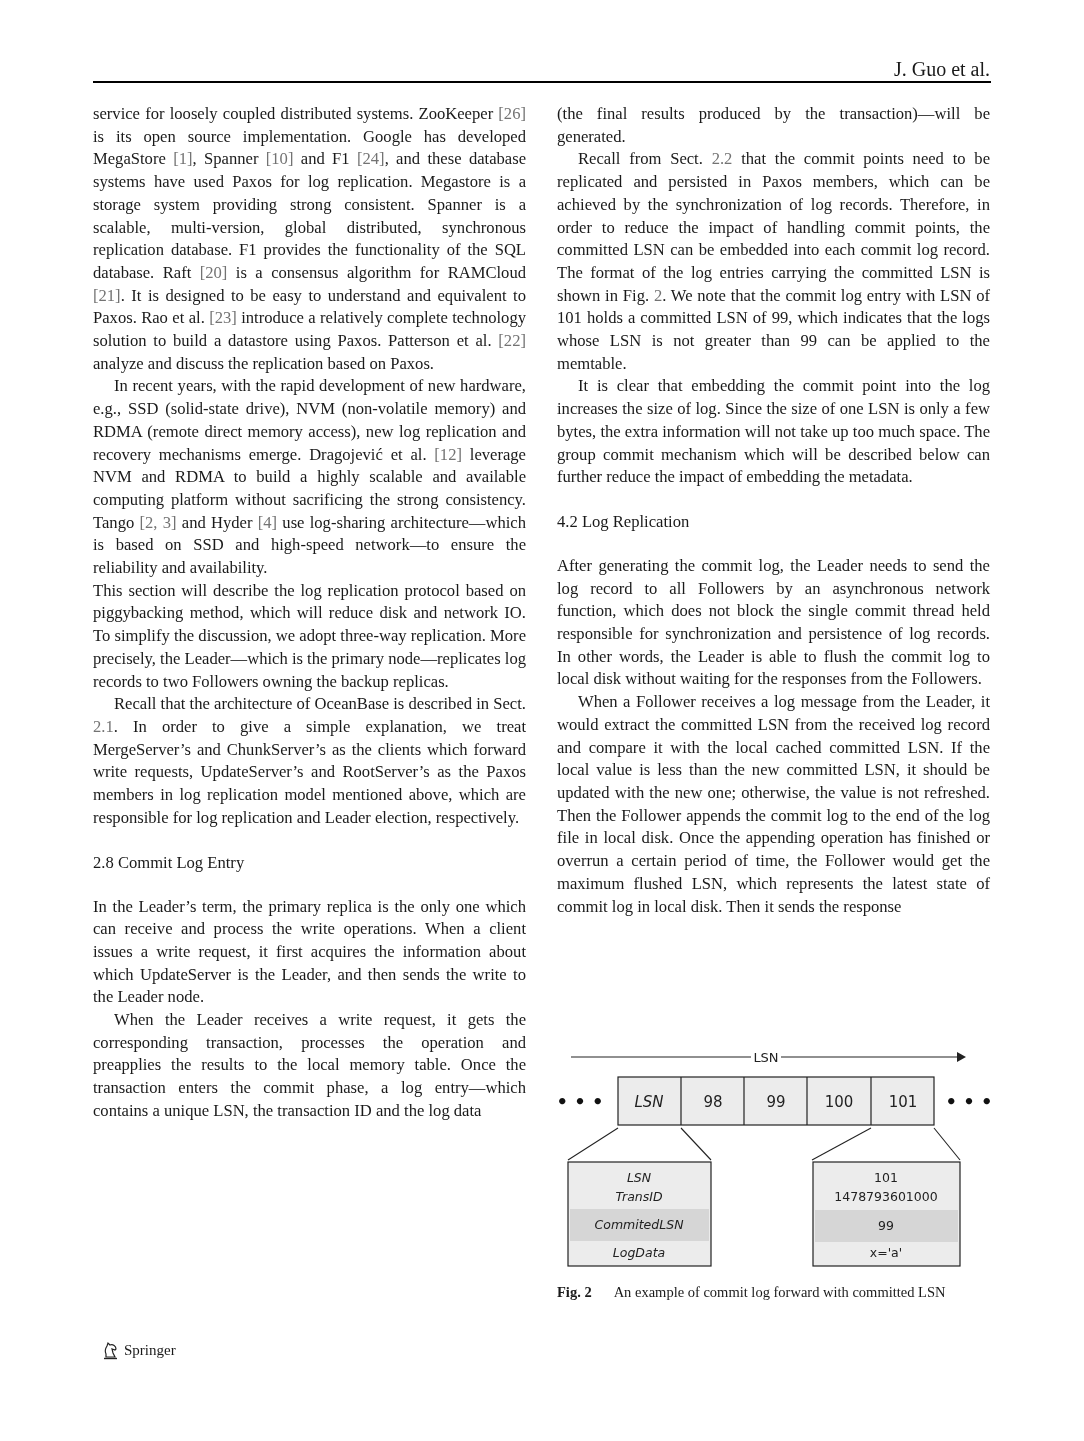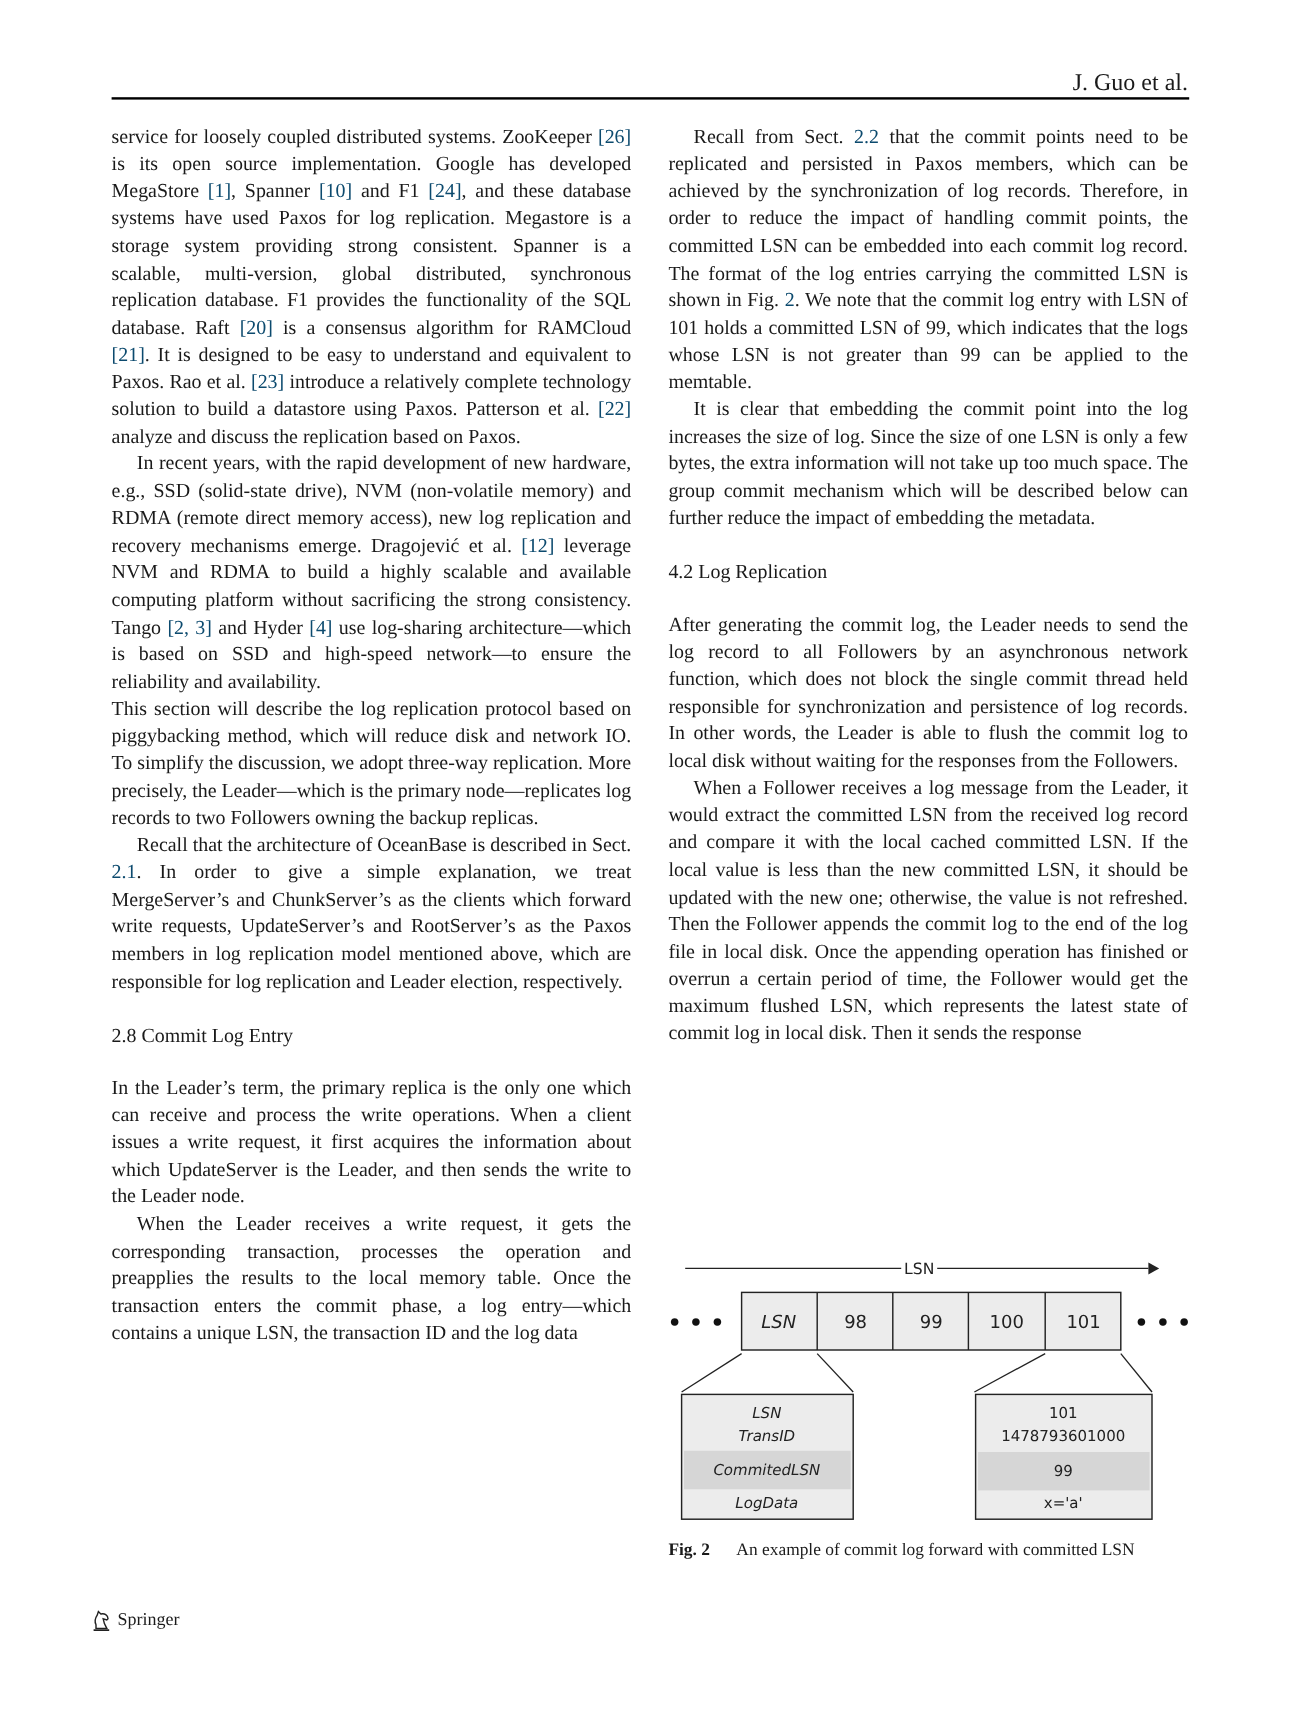--- a/index.html
+++ b/index.html
@@ -5,26 +5,26 @@
   html, body { margin: 0; padding: 0; background: #ffffff; }
   body { width: 1084px; height: 1441px; position: relative; overflow: hidden;
          font-family: "Liberation Serif", serif; color: #1a1a1a; }
   .header-right { position: absolute; right: 94px; top: 58px; font-size: 20px; }
   .header-rule { position: absolute; left: 93px; right: 93px; top: 81px; height: 0; border-top: 2px solid #000; }
   .col { position: absolute; top: 103px; width: 433px; font-size: 16.6px; line-height: 22.7px; text-align: justify; }
   .col.left { left: 93px; }
   .col.right { left: 557px; }
   .col p { margin: 0; hyphens: auto; }
   .col p.indent { text-indent: 21px; }
-  .col a, .ref { color: #0c4a6e; text-decoration: none; }
+  .col a, .ref { color: #737373; text-decoration: none; }
   h2.sec { font-size: 18.5px; font-weight: bold; margin: 44px 0 26px 0; line-height: 22px; }
   h3.sub { font-size: 16.6px; font-weight: normal; margin: 22px 0 22px 0; line-height: 22px; }
   .caption { position: absolute; left: 557px; top: 1284px; font-size: 14.5px; }
   .caption b { margin-right: 22px; }
-  .footer { position: absolute; left: 76px; top: 1340px; font-size: 15px; display: flex; align-items: center; gap: 4px; }
+  .footer { position: absolute; left: 102px; top: 1340px; font-size: 15px; display: flex; align-items: center; gap: 4px; }
   .figure { position: absolute; left: 557px; top: 1040px; width: 440px; height: 240px; }
   .figure svg { font-family: "DejaVu Sans", sans-serif; }
 </style>
 </head>
 <body>
 
 <div class="header-right">J. Guo et al.</div>
 <div class="header-rule"></div>
 
 <div class="col left">
@@ -37,20 +37,21 @@
   <p>This section will describe the log replication protocol based on piggybacking method, which will reduce disk and network IO. To simplify the discussion, we adopt three-way replication. More precisely, the Leader—which is the primary node—replicates log records to two Followers owning the backup replicas.</p>
   <p class="indent">
     <span>Recall that the architecture of OceanBase is described in Sect. </span><a class="ref">2.1</a><span>. In order to give a simple explanation, we treat MergeServer’s and ChunkServer’s as the clients which forward write requests, UpdateServer’s and RootServer’s as the Paxos members in log replication model mentioned above, which are responsible for log replication and Leader election, respectively.</span>
   </p>
   <h3 class="sub">2.8  Commit Log Entry</h3>
   <p>In the Leader’s term, the primary replica is the only one which can receive and process the write operations. When a client issues a write request, it first acquires the information about which UpdateServer is the Leader, and then sends the write to the Leader node.</p>
   <p class="indent">When the Leader receives a write request, it gets the corresponding transaction, processes the operation and preapplies the results to the local memory table. Once the transaction enters the commit phase, a log entry—which contains a unique LSN, the transaction ID and the log data</p>
 </div>
 
 <div class="col right">
+  <p>(the final results produced by the transaction)—will be generated.</p>
   <p class="indent">
     <span>Recall from Sect. </span><a class="ref">2.2</a><span> that the commit points need to be replicated and persisted in Paxos members, which can be achieved by the synchronization of log records. Therefore, in order to reduce the impact of handling commit points, the committed LSN can be embedded into each commit log record. The format of the log entries carrying the committed LSN is shown in Fig. </span><a class="ref">2</a><span>. We note that the commit log entry with LSN of 101 holds a committed LSN of 99, which indicates that the logs whose LSN is not greater than 99 can be applied to the memtable.</span>
   </p>
   <p class="indent">It is clear that embedding the commit point into the log increases the size of log. Since the size of one LSN is only a few bytes, the extra information will not take up too much space. The group commit mechanism which will be described below can further reduce the impact of embedding the metadata.</p>
   <h3 class="sub">4.2  Log Replication</h3>
   <p>After generating the commit log, the Leader needs to send the log record to all Followers by an asynchronous network function, which does not block the single commit thread held responsible for synchronization and persistence of log records. In other words, the Leader is able to flush the commit log to local disk without waiting for the responses from the Followers.</p>
   <p class="indent">When a Follower receives a log message from the Leader, it would extract the committed LSN from the received log record and compare it with the local cached committed LSN. If the local value is less than the new committed LSN, it should be updated with the new one; otherwise, the value is not refreshed. Then the Follower appends the commit log to the end of the log file in local disk. Once the appending operation has finished or overrun a certain period of time, the Follower would get the maximum flushed LSN, which represents the latest state of commit log in local disk. Then it sends the response</p>
 </div>
 
 <div class="figure">

